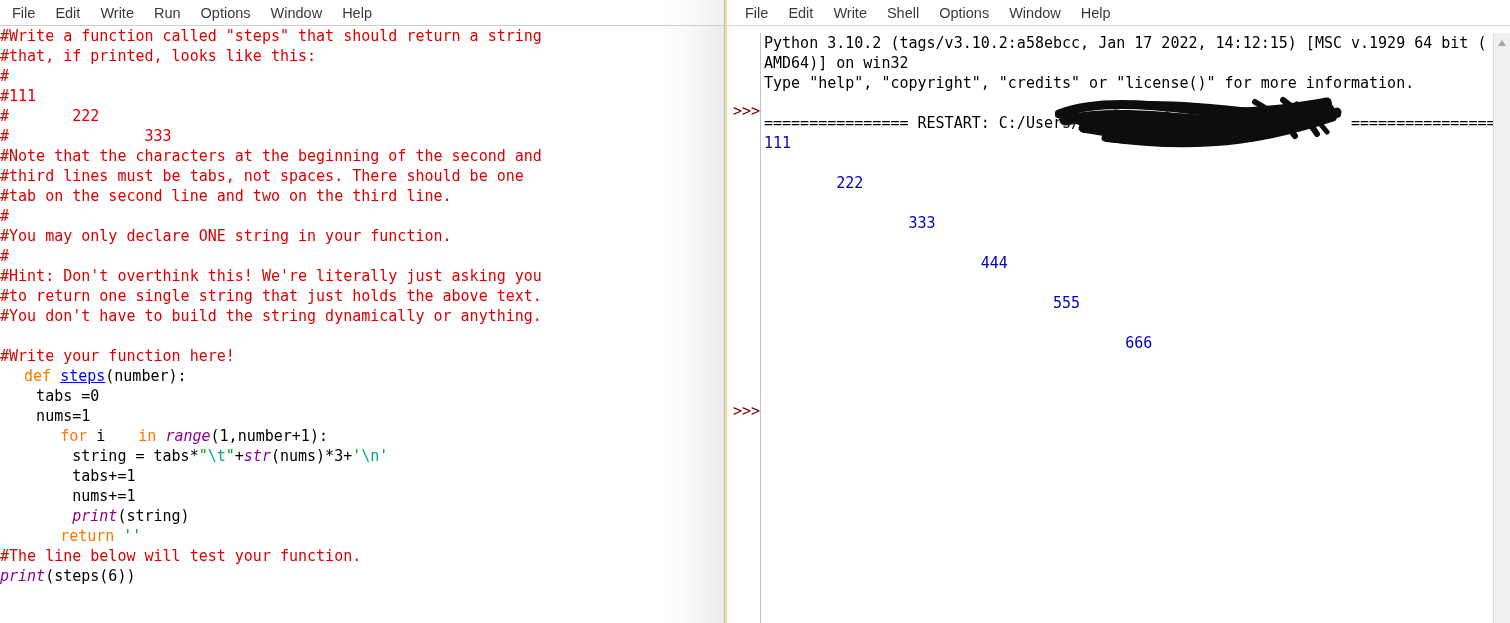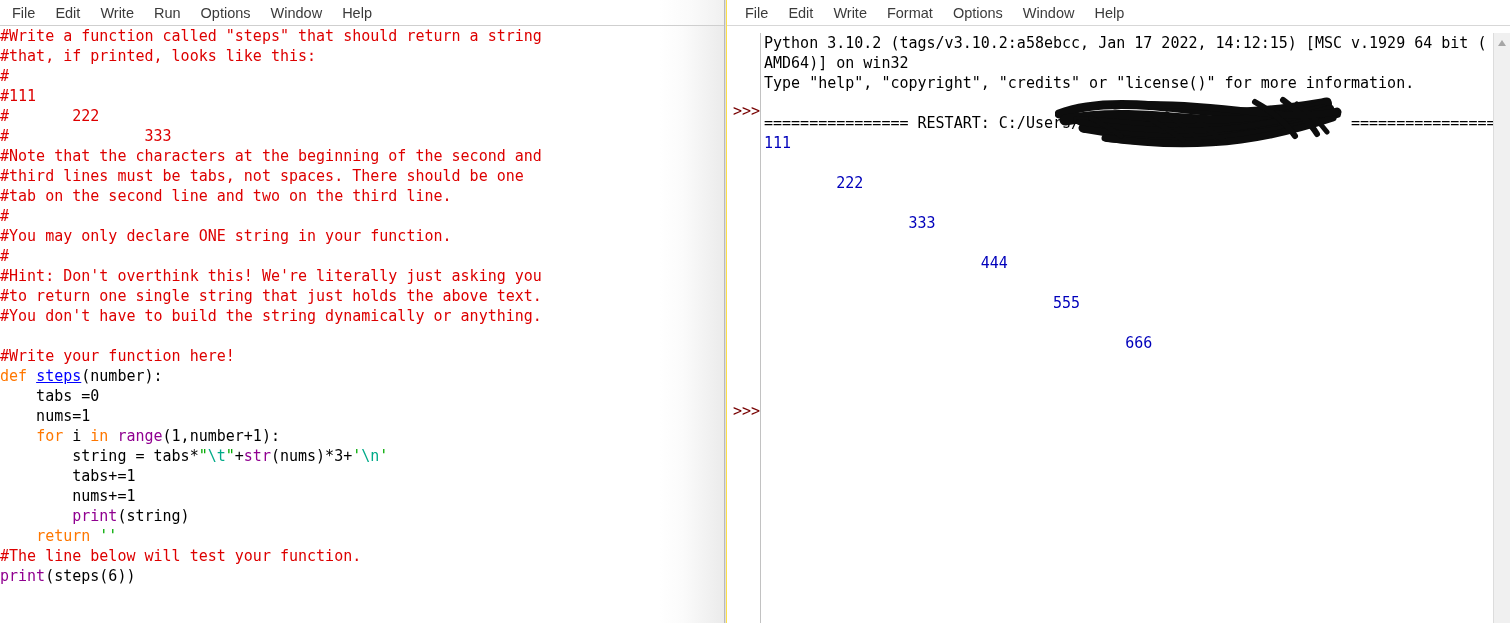--- a/index.html
+++ b/index.html
@@ -59,23 +59,23 @@
     font-size: 15px;
     line-height: 20px;
     white-space: pre;
     color: #000000;
     overflow: hidden;
   }
   #editor-text .ln { display: block; height: 20px; }
 
   
   .c-comment  { color: #dd0000; }
-  .c-keyword  { color: #ff7700; }
+  .c-keyword  { color: #ff7700; padding-left: 24px; }
   .c-def      { color: #0000ff; text-decoration: underline; }
-  .c-builtin  { color: #900090; }
+  .c-builtin  { color: #900090; font-style: italic; }
   .c-string   { color: #00aa00; }
   .c-escape   { color: #00aa88; }
   .c-plain    { color: #000000; }
 
   
   #editor-edge-shadow {
     position: absolute;
     left: 660px; top: 0;
     width: 64px; height: 623px;
     background: linear-gradient(to right, #ffffff 0%, #fbfbfb 35%, #f2f2f2 72%, #ebebeb 100%);
@@ -218,21 +218,21 @@
 
   <div id="editor-border-right"></div>
   <div id="editor-border-right2"></div>
 
   <div id="shell-window">
 
     <div class="menubar" id="shell-menubar">
       <div class="menu-item">File</div>
       <div class="menu-item">Edit</div>
       <div class="menu-item">Write</div>
-      <div class="menu-item">Format</div>
+      <div class="menu-item">Shell</div>
       <div class="menu-item">Options</div>
       <div class="menu-item">Window</div>
       <div class="menu-item">Help</div>
     </div>
 
     <div id="shell-body">
       <div id="shell-prompt-gutter">
           <div class="shell-prompt" style="top: 68px;">&gt;&gt;&gt;</div>
           <div class="shell-prompt" style="top: 368px;">&gt;&gt;&gt;</div>
         </div>

